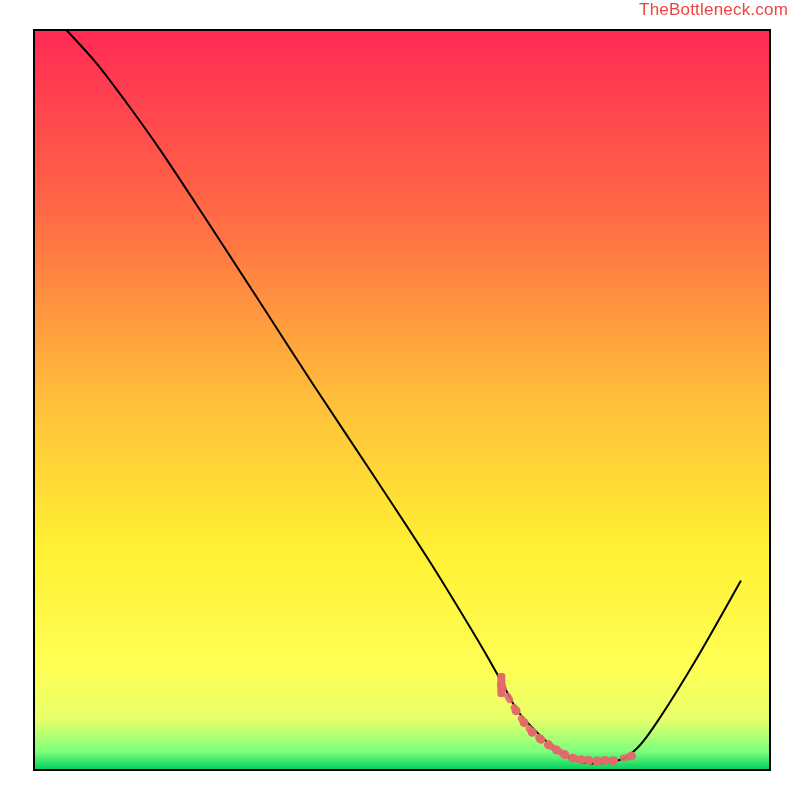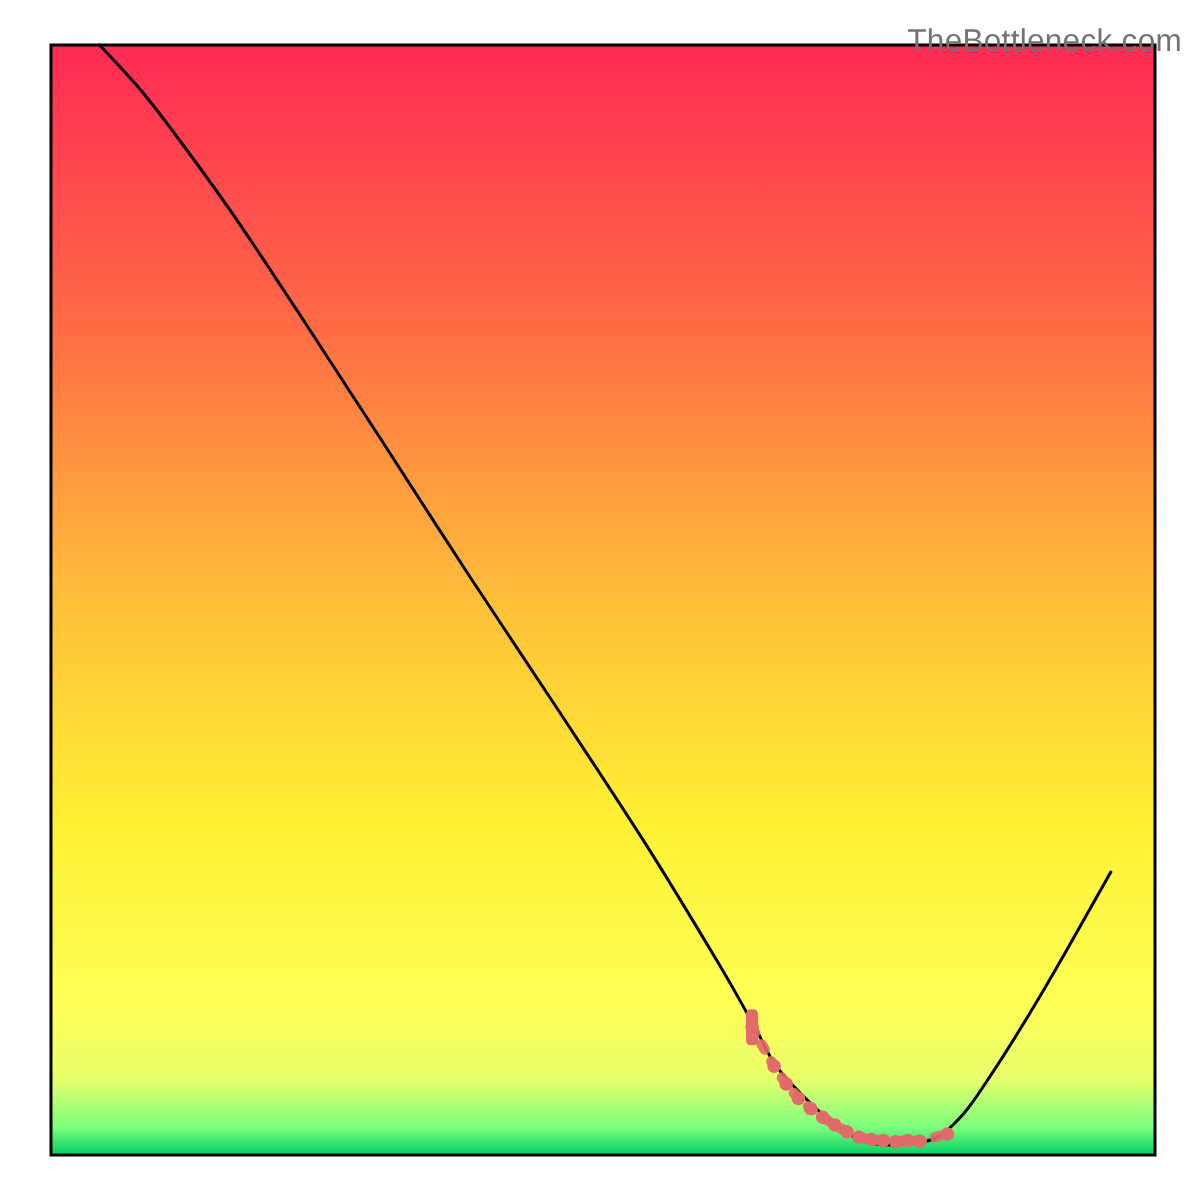--- a/index.html
+++ b/index.html
@@ -11,24 +11,24 @@
     font-family: Arial, Helvetica, sans-serif;
     overflow: hidden;
   }
   .stage {
     position: relative;
     width: 800px;
     height: 800px;
   }
   .watermark {
     position: absolute;
-    top: 16px;
+    top: 0;
     right: 12px;
-    color: #737373;
-    font-size: 21px;
+    color: #ef4444;
+    font-size: 17px;
     font-weight: 500;
     letter-spacing: 0.2px;
     z-index: 5;
     user-select: none;
   }
   svg.plot {
     position: absolute;
     left: 0;
     top: 0;
     width: 800px;

